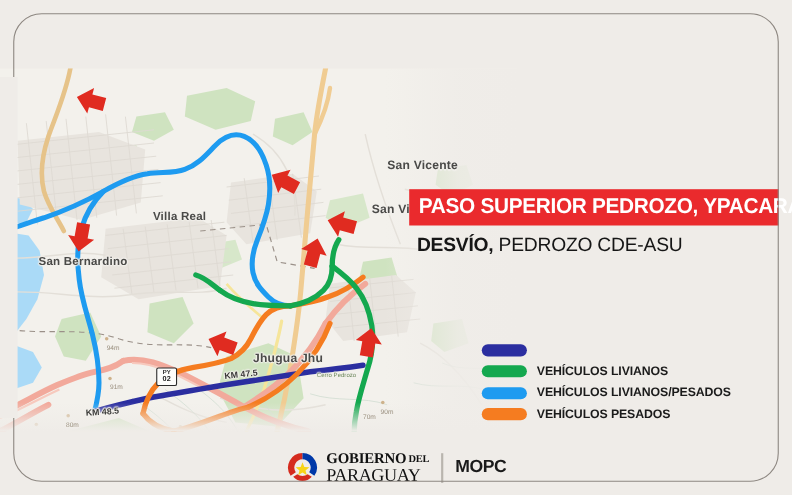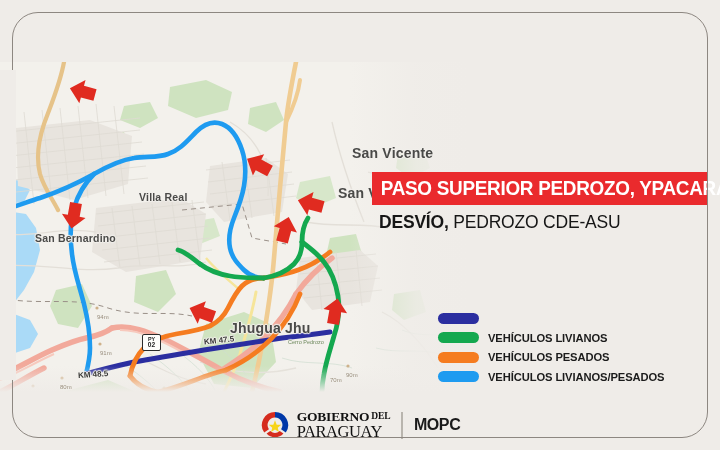--- a/index.html
+++ b/index.html
@@ -37,21 +37,21 @@
     z-index:5;
   }
 
   
   .m-label{
     position:absolute;z-index:6;
     color:#4a4a48;text-shadow:
       0 0 2px #f2f0ec,0 0 2px #f2f0ec,1px 0 1px #f2f0ec,-1px 0 1px #f2f0ec,0 1px 1px #f2f0ec,0 -1px 1px #f2f0ec;
     white-space:nowrap;font-family:"Liberation Sans", sans-serif;
   }
-  .m-town{font-size:14px;font-weight:700;letter-spacing:.2px;}
+  .m-town{font-size:11px;font-weight:700;letter-spacing:.2px;}
   .m-town.big{font-size:10.5px;}
   .m-km{font-size:8px;font-weight:700;color:#3a3a38;}
   .m-elev{font-size:6px;color:#9a8f7e;font-weight:400;}
   .m-park{font-size:5.5px;color:#6f8a5e;font-weight:400;}
   .shield{
     position:absolute;z-index:7;width:17px;height:15px;border:1.3px solid #2b2b2b;
     border-radius:2px;background:#fdfdfb;
     font-size:5.4px;font-weight:700;color:#1d1d1d;line-height:1;
     display:flex;flex-direction:column;align-items:center;justify-content:center;
     font-family:"Liberation Sans", sans-serif;
@@ -91,21 +91,21 @@
   
   .footer{
     position:absolute;left:0;right:0;top:402px;height:46px;z-index:30;
     display:flex;align-items:center;justify-content:center;gap:0px;
   }
   .emblem{width:30px;height:30px;flex:0 0 auto;margin-right:7px;}
   .gov-txt{
     display:flex;flex-direction:column;justify-content:center;
     font-family:"Liberation Serif", serif;color:#111;line-height:0.99;
   }
-  .gov-1{font-size:13.5px;font-weight:700;letter-spacing:-0.2px;display:flex;align-items:center;}
+  .gov-1{font-size:13.5px;font-weight:700;letter-spacing:-0.2px;display:flex;align-items:flex-end;}
   .gov-1 .del{font-size:9.5px;margin-left:2px;}
   .gov-2{font-size:16.5px;font-weight:400;letter-spacing:-0.4px;}
   .divider{width:1.6px;height:27px;background:#b9b5ae;margin:0 11px;}
   .mopc{font-size:16px;font-weight:700;color:#1a1a1a;letter-spacing:-0.4px;
         font-family:"Liberation Sans", sans-serif;}
 </style>
 </head>
 <body>
 
 <div id="root">
@@ -318,26 +318,26 @@
 
   <div class="legend">
     <div class="legend-row">
       <span class="sw" style="background:#2b2ea0;"></span>
     </div>
     <div class="legend-row">
       <span class="sw" style="background:#14a84f;"></span>
       <span class="lg-txt">VEHÍCULOS LIVIANOS</span>
     </div>
     <div class="legend-row">
+      <span class="sw" style="background:#1e9bf0;"></span>
+      <span class="lg-txt">VEHÍCULOS LIVIANOS/PESADOS</span>
+    </div>
+    <div class="legend-row">
       <span class="sw" style="background:#f57c20;"></span>
       <span class="lg-txt">VEHÍCULOS PESADOS</span>
-    </div>
-    <div class="legend-row">
-      <span class="sw" style="background:#1e9bf0;"></span>
-      <span class="lg-txt">VEHÍCULOS LIVIANOS/PESADOS</span>
     </div>
   </div>
 
   <div class="footer">
     <svg class="emblem" viewBox="0 0 64 64">
       <path d="M32,4 A28,28 0 0,0 9,48 L19,41 A16,16 0 0,1 32,16 Z" fill="#d52b1e"></path>
       <path d="M32,4 A28,28 0 0,1 55,48 L45,41 A16,16 0 0,0 32,16 Z" fill="#0038a8"></path>
       <path d="M14,50 A24,24 0 0,0 50,50 L42,45 A16,16 0 0,1 22,45 Z" fill="#d52b1e"></path>
       <path d="M32,22 L35.6,31.2 L45.4,31.6 L37.8,37.6 L40.4,47 L32,41.6 L23.6,47 L26.2,37.6 L18.6,31.6 L28.4,31.2 Z" fill="#f7d417"></path>
     </svg>

